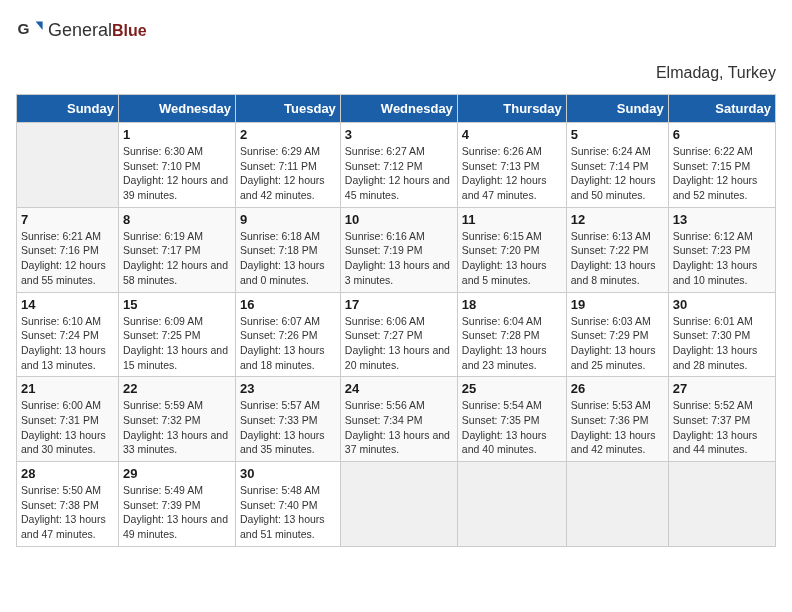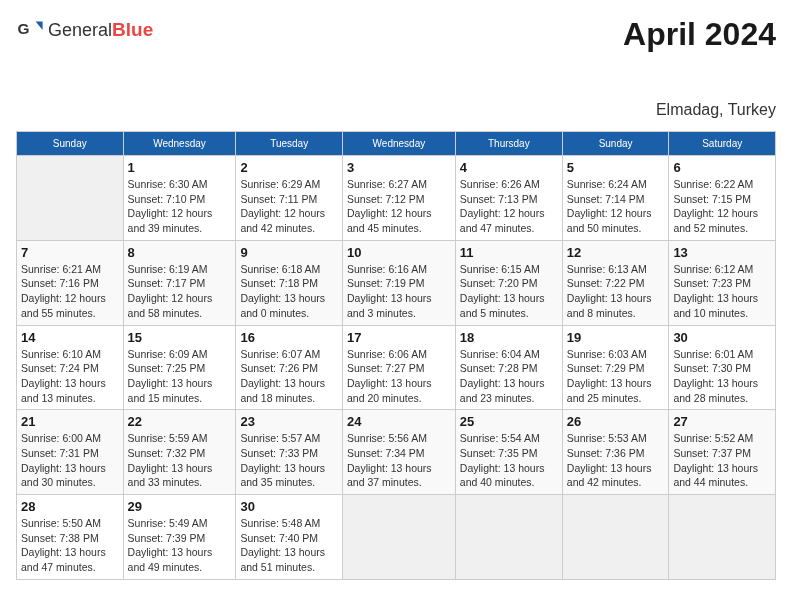--- a/index.html
+++ b/index.html
@@ -20,23 +20,23 @@
       display: flex;
       align-items: center;
       gap: 4px;
     }
     .logo-text-general {
       font-size: 18px;
       font-weight: normal;
       color: #333;
     }
     .logo-text-blue {
-      font-size: 19px;
-      font-weight: bold;
-      color: #ef4444;
+      font-size: 16px;
+      font-weight: bold;
+      color: #7f1d1d;
     }
     .logo-icon {
       width: 28px;
       height: 28px;
     }
     .title-block {
       text-align: right;
     }
     .main-title {
       font-size: 32px;
@@ -50,23 +50,23 @@
     }
     table {
       width: 100%;
       border-collapse: collapse;
       font-size: 11px;
     }
     thead tr th {
       background-color: #1a5fa8;
       color: #fff;
       padding: 6px 4px;
-      text-align: center;
-      font-size: 10px;
-      font-weight: normal;
+      text-align: right;
+      font-size: 13px;
+      font-weight: bold;
       border: 1px solid #ccc;
     }
     tbody tr td {
       border: 1px solid #ccc;
       vertical-align: top;
       padding: 4px;
       min-height: 80px;
       background: #fff;
     }
     tbody tr:nth-child(even) td {
@@ -95,21 +95,20 @@
   <div class="logo">
     <svg class="logo-icon" viewBox="0 0 40 40" xmlns="http://www.w3.org/2000/svg">
       <text x="2" y="26" font-size="22" font-weight="bold" fill="#333">G</text>
       <polygon points="28,8 38,8 38,20" fill="#1a5fa8"></polygon>
     </svg>
     <div>
       <span class="logo-text-general">General</span><span class="logo-text-blue">Blue</span>
     </div>
   </div>
   <div class="title-block">
-    <div class="main-title">April 2024</div>
     <div class="subtitle">Elmadag, Turkey</div>
   </div>
 </div>
 
 <table>
   <thead>
     <tr>
     <th>Sunday</th>
         <th>Wednesday</th>
         <th>Tuesday</th>

